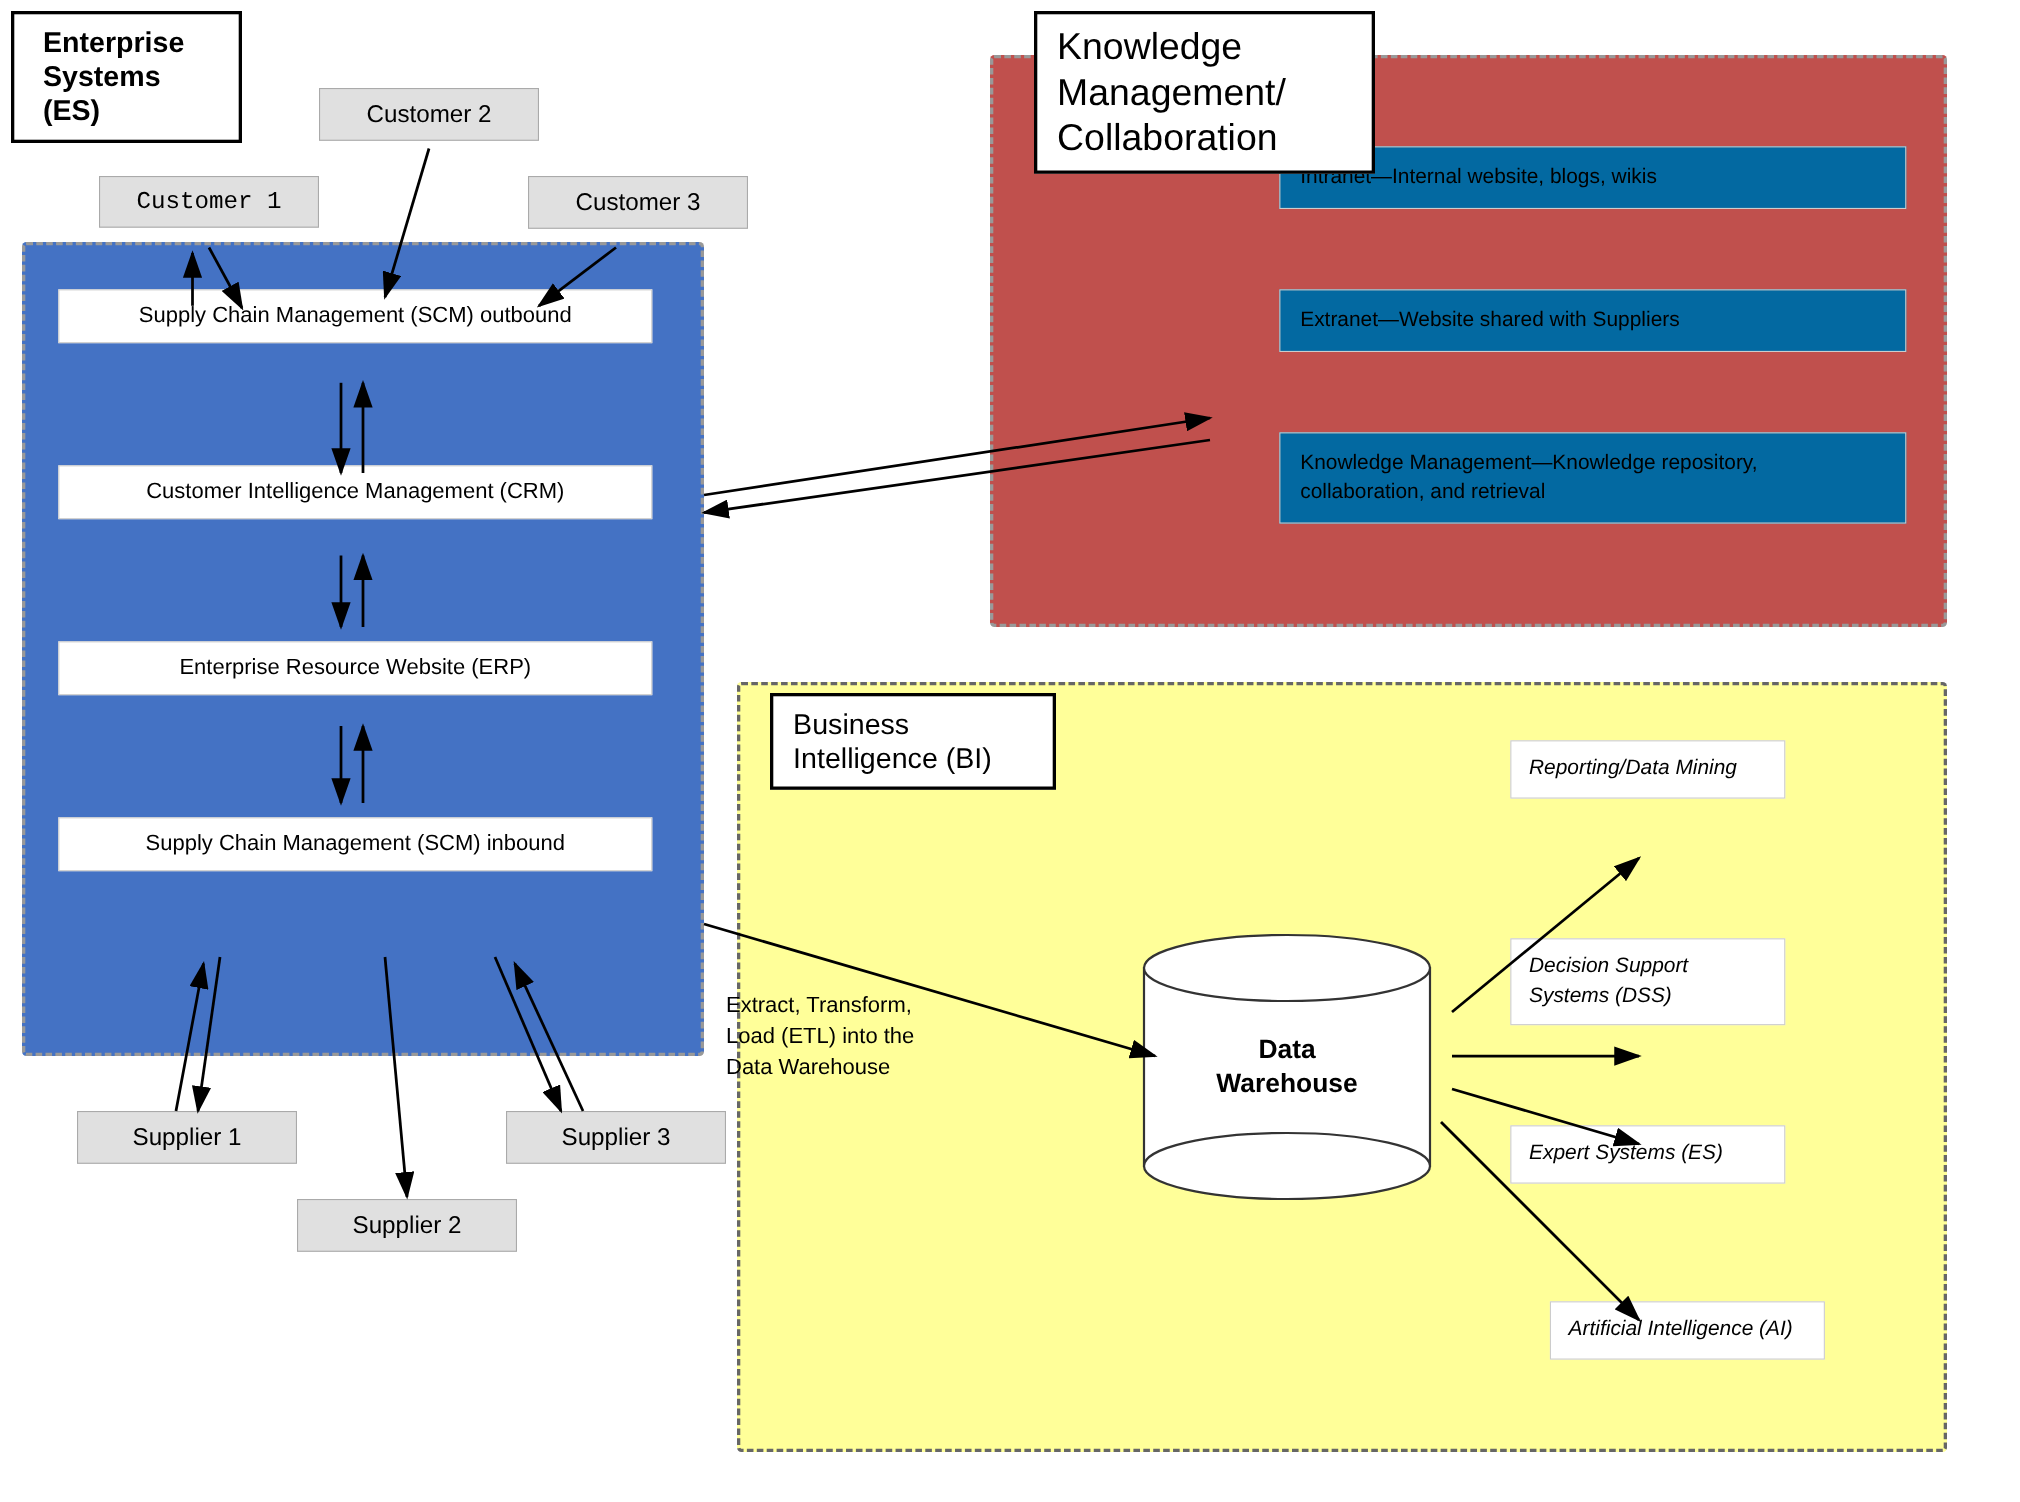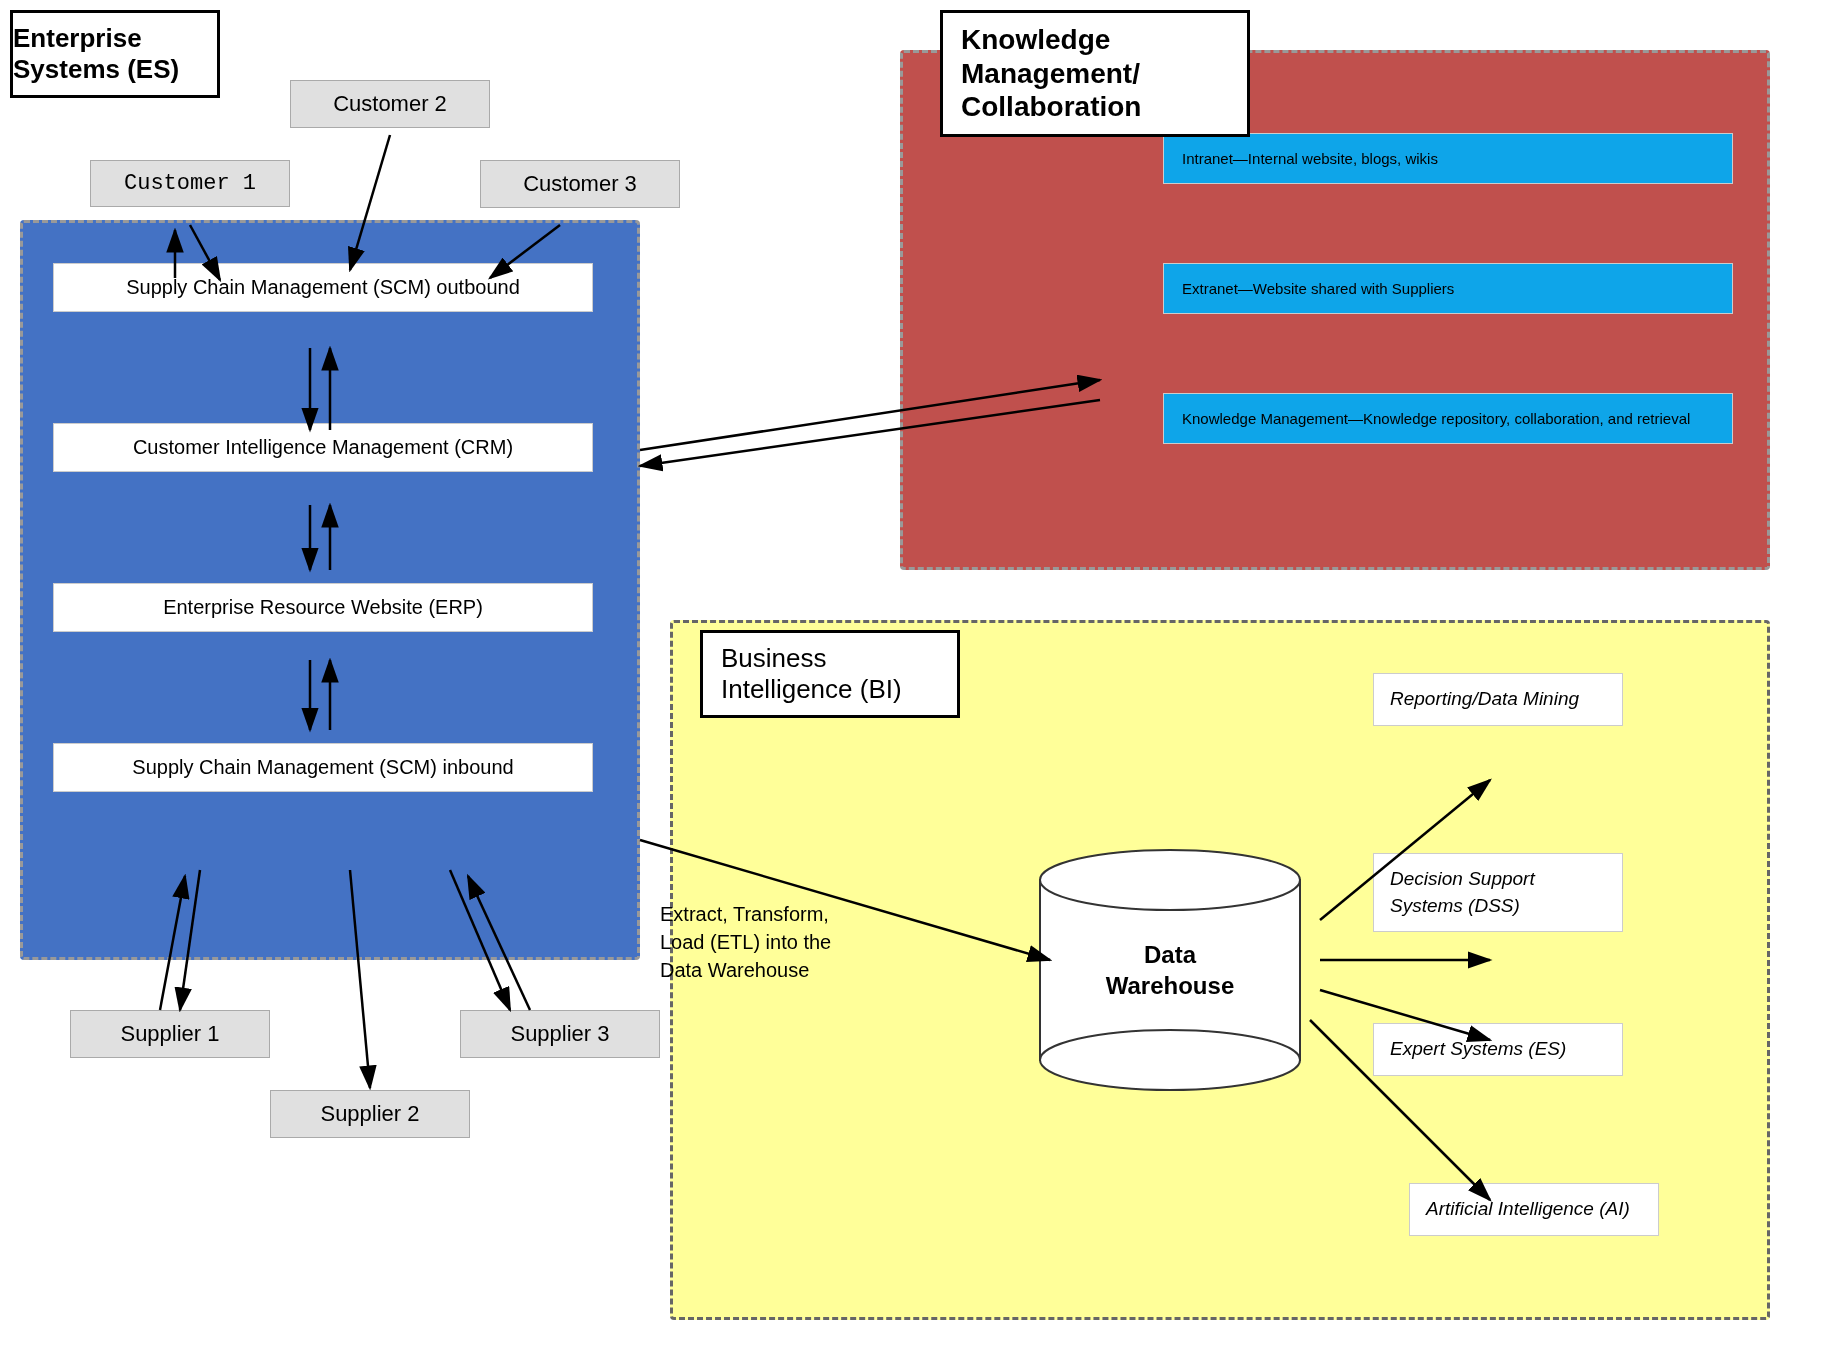--- a/index.html
+++ b/index.html
@@ -19,21 +19,21 @@
       background: #fff;
     }
 
     
     .es-title-box {
       position: absolute;
       top: 10px;
       left: 10px;
       border: 3px solid #000;
       background: #fff;
-      padding: 10px 0;
+      padding: 10px 26px;
       z-index: 10;
       width: 210px;
     }
     .es-title-box span {
       font-size: 28px;
       font-weight: bold;
       line-height: 1.2;
     }
 
     
@@ -150,24 +150,24 @@
       width: 870px;
       height: 520px;
       background: #C0504D;
       border: 3px dashed #999;
       border-radius: 4px;
       z-index: 2;
     }
 
     .km-item {
       position: absolute;
-      background: #0ea5e9;
+      background: #0369a1;
       border: 1px solid #ccc;
       padding: 14px 18px;
-      font-size: 15px;
+      font-size: 19px;
       line-height: 1.4;
       z-index: 5;
     }
 
     .km-item1 {
       top: 80px;
       left: 260px;
       width: 570px;
     }
     .km-item2 {
@@ -321,21 +321,21 @@
     </div>
     <div class="km-item km-item2">
       <span>Extranet—Website shared with Suppliers</span>
     </div>
     <div class="km-item km-item3">
       <span>Knowledge Management—Knowledge repository, collaboration, and retrieval</span>
     </div>
   </div>
 
   <div class="km-title-box">
-    <span style="font-size:28px;font-weight:bold;">Knowledge<br>Management/<br>Collaboration</span>
+    <span style="font-size:34px;font-weight:normal;">Knowledge<br>Management/<br>Collaboration</span>
   </div>
 
   <div class="bi-area">
     <div class="bi-item bi-item1">
       <span>Reporting/Data Mining</span>
     </div>
     <div class="bi-item bi-item2">
       <span>Decision Support Systems (DSS)</span>
     </div>
     <div class="bi-item bi-item3">

